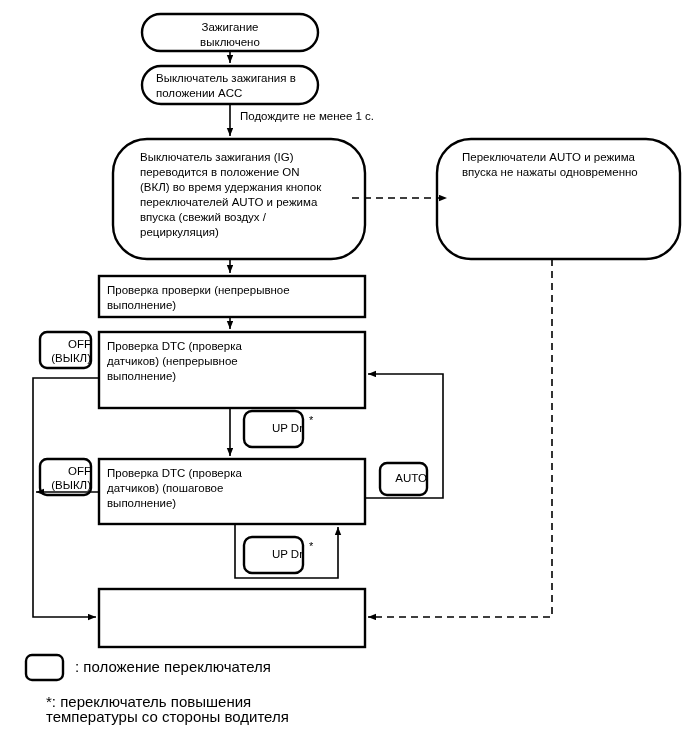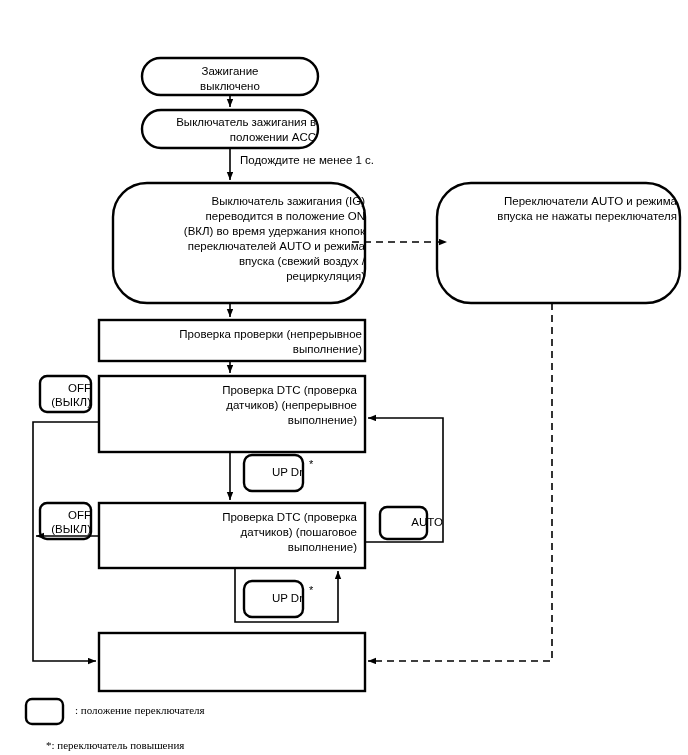--- a/index.html
+++ b/index.html
@@ -1,30 +1,30 @@
 <!DOCTYPE html>
 <html><head>
 <meta charset="utf-8">
 <style>
   html,body{margin:0;padding:0;background:#ffffff;}
   body{width:688px;height:755px;overflow:hidden;
        font-family:"Liberation Sans","DejaVu Sans",sans-serif;}
-  #stage{position:relative;width:688px;height:610px;margin-top:44px;}
+  #stage{position:relative;width:688px;height:610px;}
   svg#flow{position:absolute;left:0;top:0;width:688px;height:755px;}
   .node-text{position:absolute;color:#000;font-size:11.5px;line-height:15px;
              font-family:"Liberation Sans","DejaVu Sans",sans-serif;
-             white-space:pre-line;text-align:right;}
+             white-space:pre-line;}
   .ctr{text-align:center;}
   .badge-text{position:absolute;font-size:11.5px;line-height:14px;color:#000;
               text-align:right;font-family:"Liberation Sans","DejaVu Sans",sans-serif;
               white-space:pre-line;}
   .edge-label{position:absolute;font-size:11.5px;color:#000;
               font-family:"Liberation Sans","DejaVu Sans",sans-serif;}
-  .legend-text{position:absolute;font-size:11px;line-height:15px;color:#000;
-               font-family:Liberation Serif, serif;white-space:pre-line;}
+  .legend-text{position:absolute;font-size:15px;line-height:15px;color:#000;
+               font-family:Liberation Sans, sans-serif;white-space:pre-line;}
   .star{position:absolute;font-size:11px;color:#000;line-height:1;}
 </style>
 </head>
 <body>
 
 <div id="stage">
 
   <svg id="flow" viewBox="0 0 688 755">
     <defs>
       <marker id="ah" markerWidth="9" markerHeight="9" refX="8" refY="3.2" orient="auto" markerUnits="userSpaceOnUse">
@@ -102,43 +102,43 @@
 положении ACC</div>
 
   <div class="node-text" style="left:140px;top:150px;width:225px;">Выключатель зажигания (IG)
 переводится в положение ON
 (ВКЛ) во время удержания кнопок
 переключателей AUTO и режима
 впуска (свежий воздух /
 рециркуляция)</div>
 
   <div class="node-text" style="left:462px;top:150px;width:215px;">Переключатели AUTO и режима
-впуска не нажаты переключателя</div>
+впуска не нажаты одновременно</div>
 
   <div class="node-text" style="left:107px;top:283px;width:255px;">Проверка проверки (непрерывное выполнение)</div>
 
   <div class="node-text" style="left:107px;top:339px;width:250px;">Проверка DTC (проверка
 датчиков) (непрерывное
 выполнение)</div>
 
   <div class="node-text" style="left:107px;top:466px;width:250px;">Проверка DTC (проверка
 датчиков) (пошаговое
 выполнение)</div>
 
 
   <div class="badge-text" style="left:40px;top:337px;width:51px;">OFF
 (ВЫКЛ)</div>
   <div class="badge-text" style="left:40px;top:464px;width:51px;">OFF
 (ВЫКЛ)</div>
   <div class="badge-text" style="left:244px;top:421px;width:59px;">UP Dr</div>
   <div class="badge-text" style="left:244px;top:547px;width:59px;">UP Dr</div>
-  <div class="badge-text" style="left:380px;top:471px;width:47px;padding-left:16px;">AUTO</div>
+  <div class="badge-text" style="left:380px;top:471px;width:47px;">AUTO</div>
 
   <div class="star" style="left:309px;top:415px;">*</div>
   <div class="star" style="left:309px;top:541px;">*</div>
 
   <div class="edge-label" style="left:240px;top:110px;">Подождите не менее 1 с.</div>
 
   <div class="legend-text" style="left:75px;top:659px;">: положение переключателя</div>
   <div class="legend-text" style="left:46px;top:694px;">*: переключатель повышения
-температуры со проверки водителя</div>
+температуры со стороны водителя</div>
 
 </div>
 
 </body></html>

